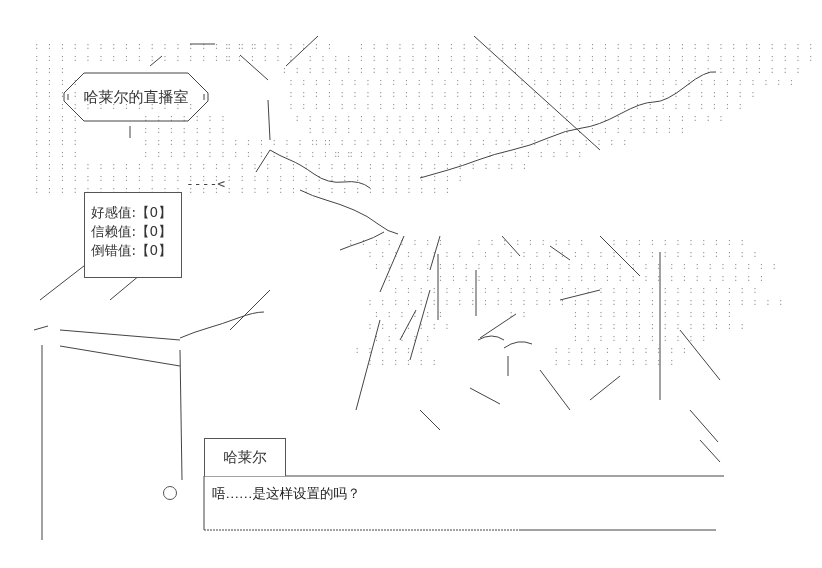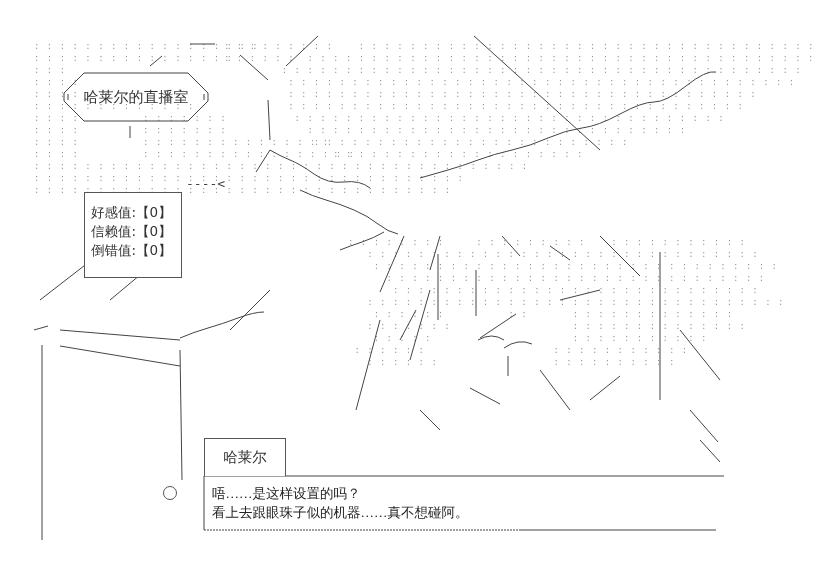--- a/index.html
+++ b/index.html
@@ -157,14 +157,13 @@
 <div class="arrow">----&lt;</div>
 
 <div class="name-box">
   <span>哈莱尔</span>
 </div>
 
 <div class="marker"></div>
 
 <div class="dialog">
   <div class="line">唔……是这样设置的吗？</div>
-  <div class="line">看上去跟眼珠子似的机器……真不想碰阿。</div>
 </div>
 
 </body></html>

